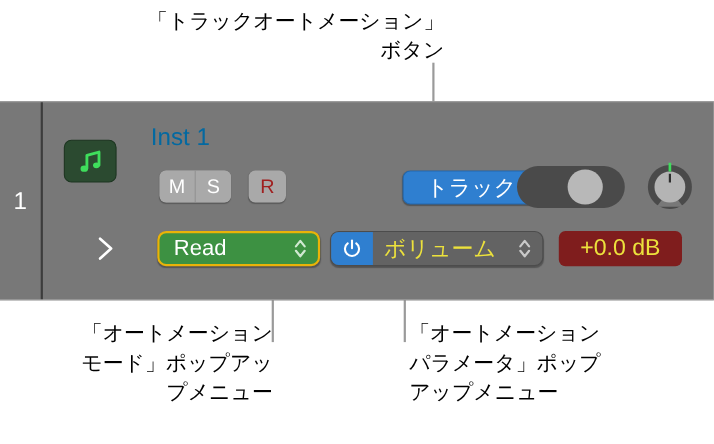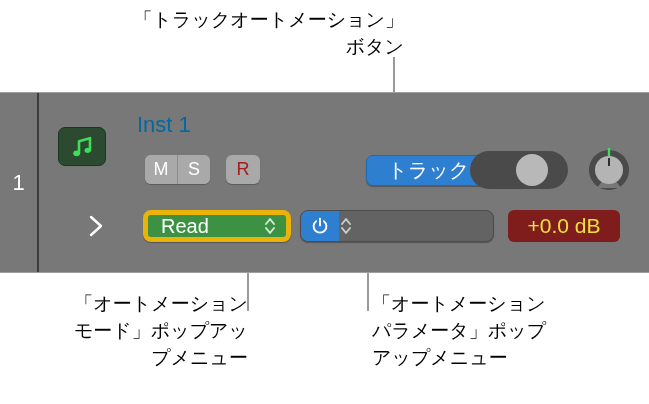--- a/index.html
+++ b/index.html
@@ -209,21 +209,21 @@
 
   
   #automation-mode-menu {
     position: absolute;
     left: 143px;
     top: 210px;
     width: 148px;
     height: 32px;
     border-radius: 8px;
     background: #3d9142;
-    border: 5px solid #eab308;
+    border: 2px solid #eab308;
     box-sizing: border-box;
     display: flex;
     align-items: center;
     box-shadow: 0 1px 1px rgba(0,0,0,.3);
   }
   #automation-mode-label {
     color: #ffffff;
     font-size: 20px;
     margin-left: 13px;
     flex: 1;
@@ -353,20 +353,21 @@
   </span>
 </div>
 
 <div id="automation-parameter-menu">
   <span id="automation-power-button">
     <svg width="20" height="20" viewBox="0 0 20 20">
       <path d="M6.1 5.2 a6.4 6.4 0 1 0 7.8 0" fill="none" stroke="#ffffff" stroke-width="1.9" stroke-linecap="round"></path>
       <line x1="10" y1="2.6" x2="10" y2="9.6" stroke="#ffffff" stroke-width="1.9" stroke-linecap="round"></line>
     </svg>
   </span>
+  <span id="automation-parameter-label">ボリューム</span>
   <span class="stepper-chevrons">
     <svg width="14" height="22" viewBox="0 0 14 22">
       <path d="M3 9 L7 4 L11 9" fill="none" stroke="#c9c9c9" stroke-width="2" stroke-linecap="round" stroke-linejoin="round"></path>
       <path d="M3 13 L7 18 L11 13" fill="none" stroke="#c9c9c9" stroke-width="2" stroke-linecap="round" stroke-linejoin="round"></path>
     </svg>
   </span>
 </div>
 
 <div id="automation-value">+0.0 dB</div>
 

